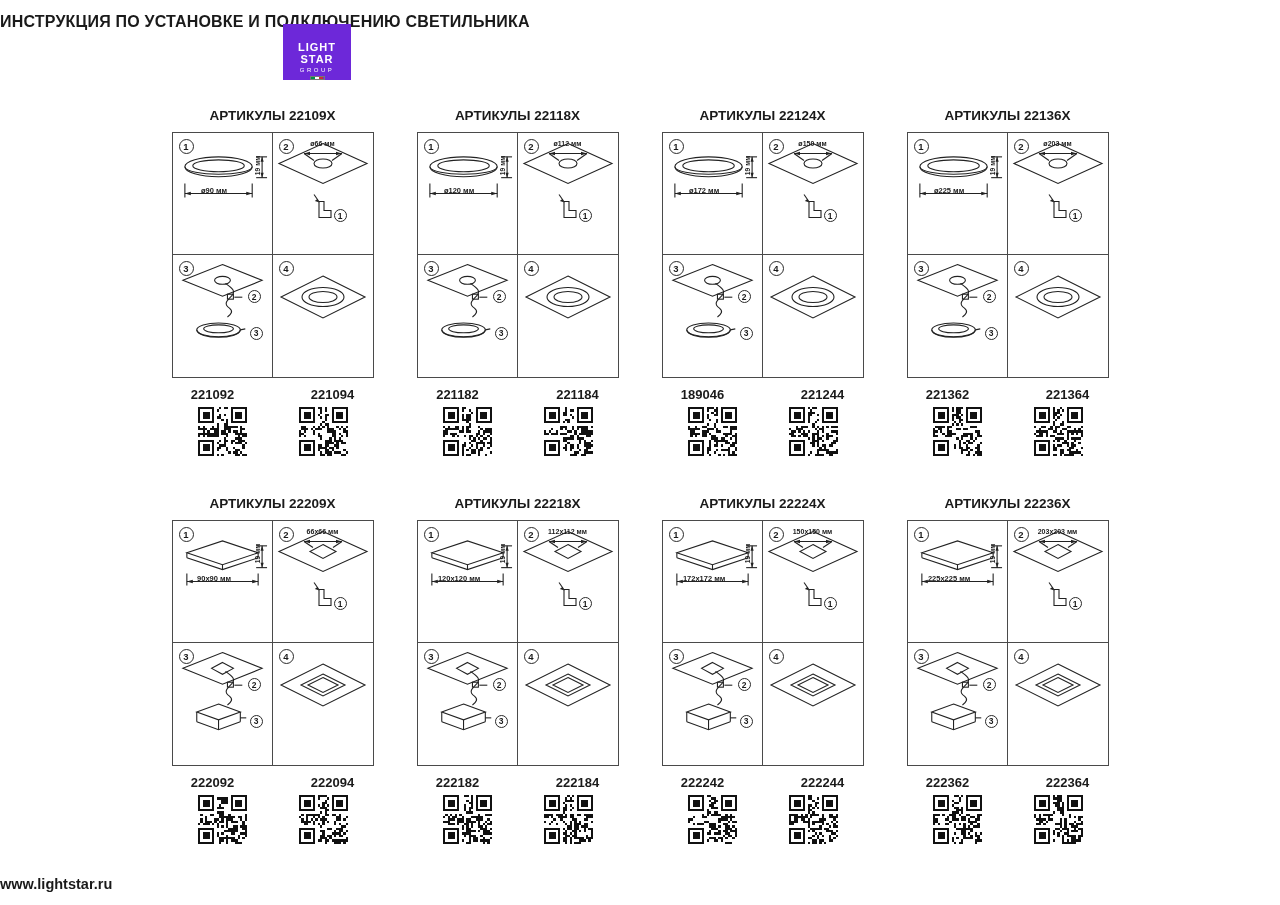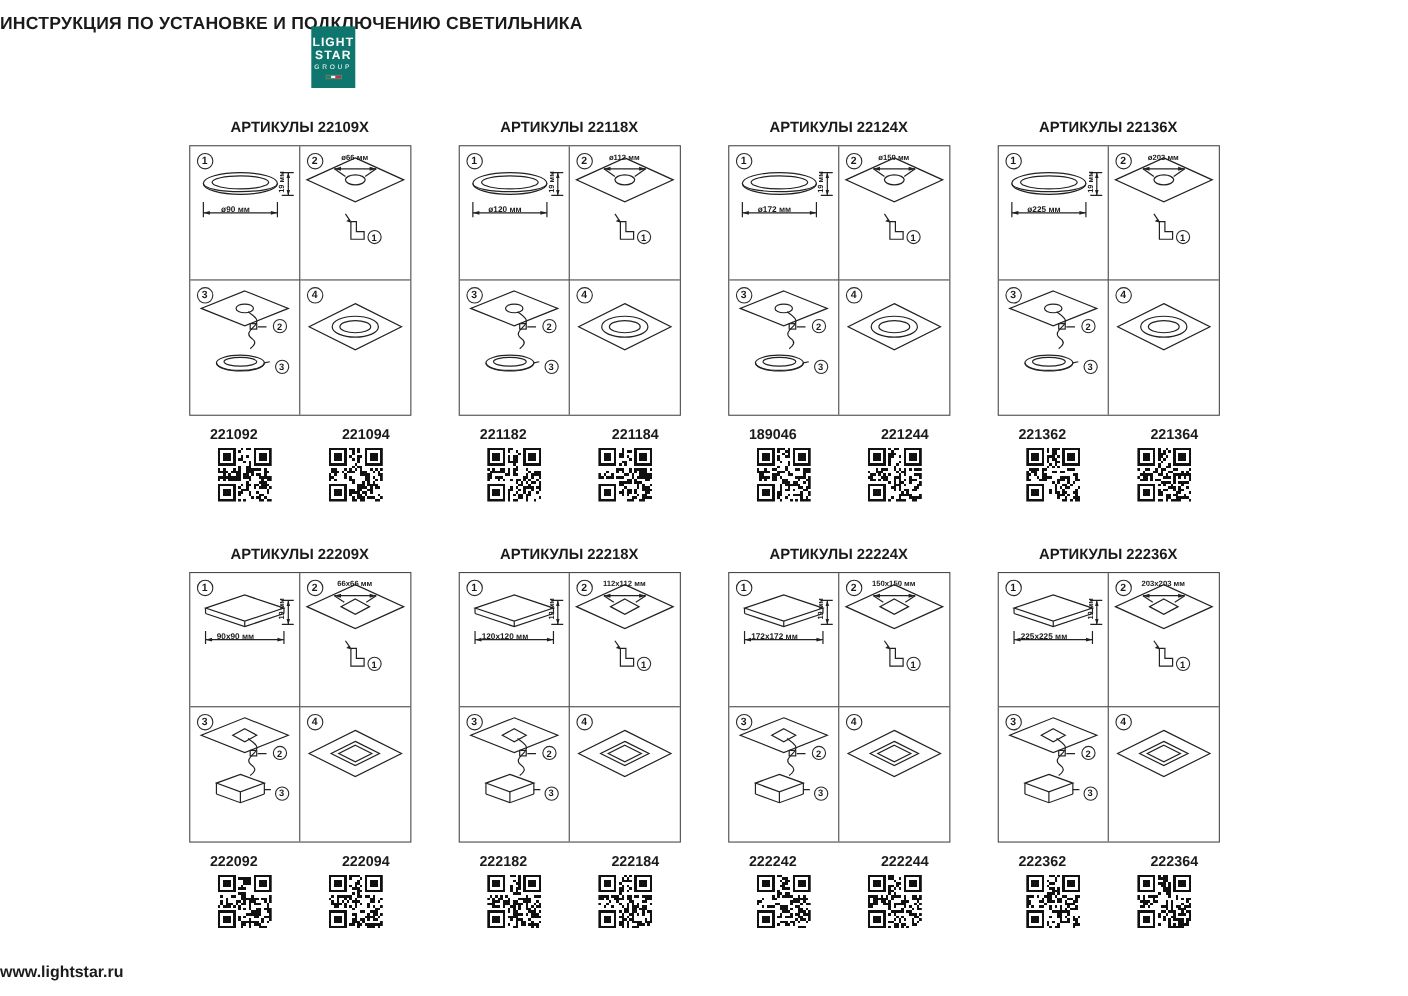--- a/index.html
+++ b/index.html
@@ -9,23 +9,23 @@
     color: #1a1a1a;
     font-family: "Liberation Sans", "DejaVu Sans", sans-serif;
     position: relative;
     overflow: hidden;
   }
 
   
   .header { position: relative; height: 96px; }
   .logo {
     position: absolute; left: 283px; top: 24px;
-    width: 40px; height: 56px;
-    background: #0f766e; color: #ffffff;
-    display: flex; flex-direction: column; align-items: center; justify-content: center;
+    width: 68px; height: 56px;
+    background: #6d28d9; color: #ffffff;
+    display: flex; flex-direction: column; align-items: center; justify-content: flex-end;
   }
   .logo .l-big { font-size: 11px; font-weight: bold; letter-spacing: 1px; line-height: 12px; }
   .logo .l-small { font-size: 6px; letter-spacing: 2.5px; margin-top: 2px; }
   .logo .flag { display: flex; margin-top: 3px; width: 15px; height: 4px; border: 0.5px solid #777; }
   .logo .flag span { flex: 1; height: 100%; }
   .titles { text-align: left; padding-top: 13px; }
   .title-1 { font-size: 16px; font-weight: bold; letter-spacing: 0.2px; }
   .title-2 { font-size: 16px; font-weight: bold; margin-top: 9px; }
 
   

